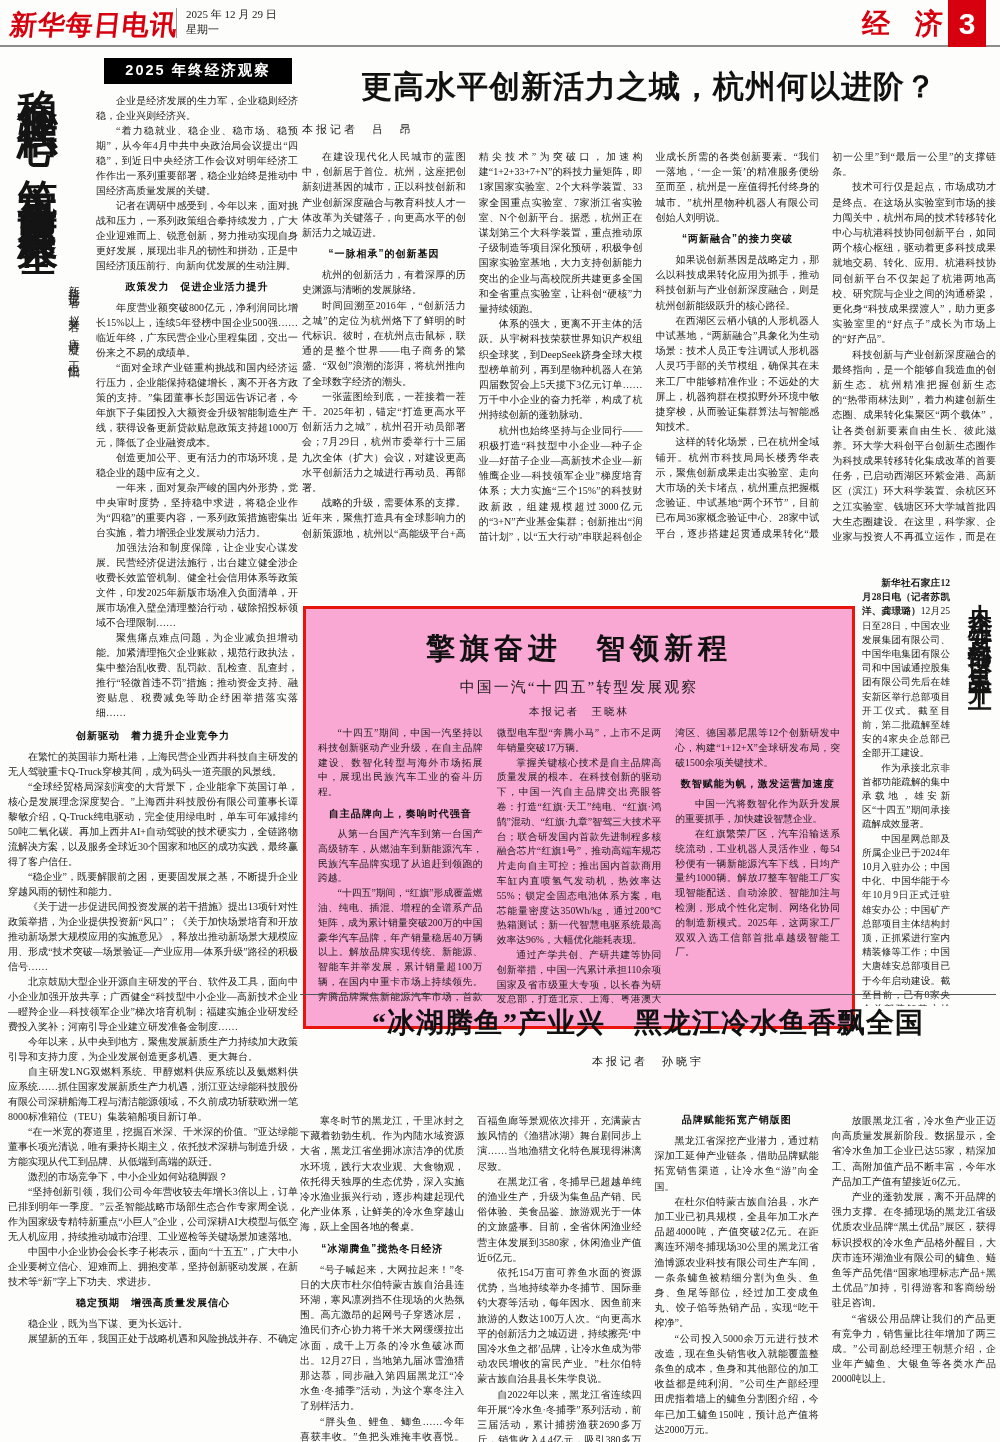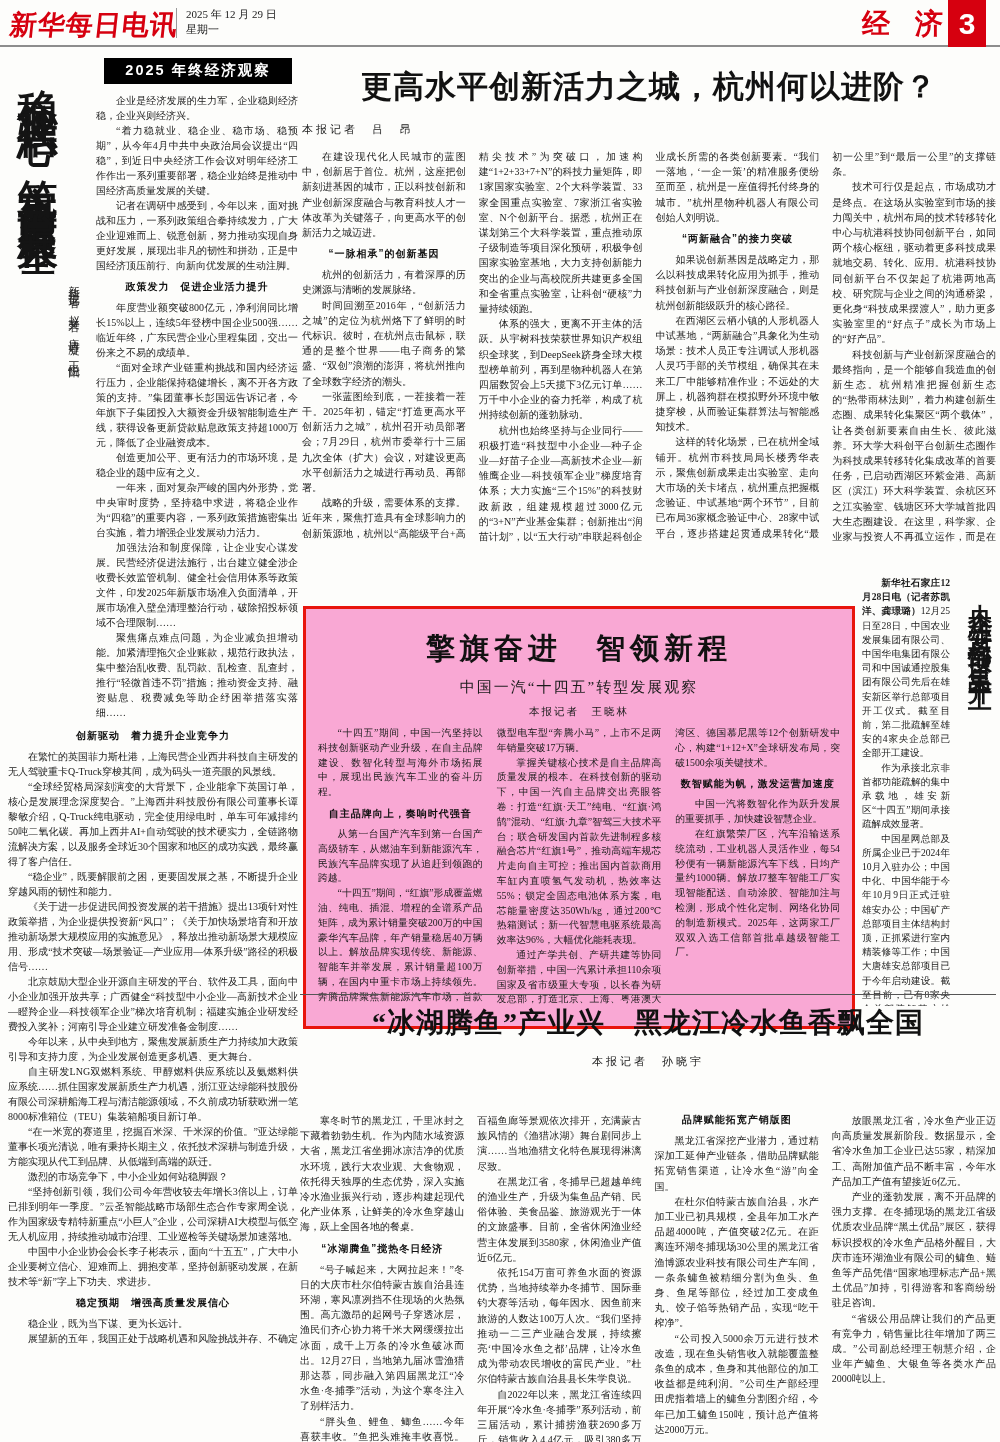--- a/index.html
+++ b/index.html
@@ -154,21 +154,21 @@
 
   <div class="fish-art">
     <div class="fish-head">“冰湖腾鱼”产业兴　黑龙江冷水鱼香飘全国</div>
     <div class="fish-byline">本报记者　孙晓宇</div>
     <div class="fish-cols bodytext">
         <p>寒冬时节的黑龙江，千里冰封之下藏着勃勃生机。作为内陆水域资源大省，黑龙江省坐拥冰凉洁净的优质水环境，践行大农业观、大食物观，依托得天独厚的生态优势，深入实施冷水渔业振兴行动，逐步构建起现代化产业体系，让鲜美的冷水鱼穿越山海，跃上全国各地的餐桌。</p>
         <h3>“冰湖腾鱼”搅热冬日经济</h3>
         <p>“号子喊起来，大网拉起来！”冬日的大庆市杜尔伯特蒙古族自治县连环湖，寒风凛冽挡不住现场的火热氛围。高亢激昂的起网号子穿透冰层，渔民们齐心协力将千米大网缓缓拉出冰面，成千上万条的冷水鱼破冰而出。12月27日，当地第九届冰雪渔猎那达慕，同步融入第四届黑龙江“冷水鱼·冬捕季”活动，为这个寒冬注入了别样活力。</p>
         <p>“胖头鱼、鲤鱼、鲫鱼……今年喜获丰收。”鱼把头难掩丰收喜悦。连环湖畔，渔猎文化墙、主题雪雕、百福鱼廊等景观依次排开，充满蒙古族风情的《渔猎冰湖》舞台剧同步上演……当地渔猎文化特色展现得淋漓尽致。</p>
         <p>在黑龙江省，冬捕早已超越单纯的渔业生产，升级为集鱼品产销、民俗体验、美食品鉴、旅游观光于一体的文旅盛事。目前，全省休闲渔业经营主体发展到3580家，休闲渔业产值近6亿元。</p>
-        <p>依托154万亩可养鱼水面的资源优势，当地持续举办冬捕节、国际垂钓大赛等活动，每年因水、因鱼前来旅游的人数达100万人次。“我们坚持推动一二三产业融合发展，持续擦亮‘中国冷水鱼之都’品牌，让冷水鱼成为带动农民增收的富民产业。”杜尔伯特蒙古族自治县县长朱学良说。</p>
+        <p>依托154万亩可养鱼水面的资源优势，当地持续举办冬捕节、国际垂钓大赛等活动，每年因水、因鱼前来旅游的人数达100万人次。“向更高水平的创新活力之城迈进，持续擦亮‘中国冷水鱼之都’品牌，让冷水鱼成为带动农民增收的富民产业。”杜尔伯特蒙古族自治县县长朱学良说。</p>
         <p>自2022年以来，黑龙江省连续四年开展“冷水鱼·冬捕季”系列活动，前三届活动，累计捕捞渔获2690多万斤，销售收入4.4亿元，吸引380多万游客，促进了渔旅融合发展。</p>
         <h3>品牌赋能拓宽产销版图</h3>
         <p>黑龙江省深挖产业潜力，通过精深加工延伸产业链条，借助品牌赋能拓宽销售渠道，让冷水鱼“游”向全国。</p>
         <p>在杜尔伯特蒙古族自治县，水产加工业已初具规模，全县年加工水产品超4000吨，产值突破2亿元。在距离连环湖冬捕现场30公里的黑龙江省渔博源农业科技有限公司生产车间，一条条鳙鱼被精细分割为鱼头、鱼身、鱼尾等部位，经过加工变成鱼丸、饺子馅等热销产品，实现“吃干榨净”。</p>
         <p>“公司投入5000余万元进行技术改造，现在鱼头销售收入就能覆盖整条鱼的成本，鱼身和其他部位的加工收益都是纯利润。”公司生产部经理田虎指着墙上的鳙鱼分割图介绍，今年已加工鳙鱼150吨，预计总产值将达2000万元。</p>
         <p>放眼黑龙江省，冷水鱼产业正迈向高质量发展新阶段。数据显示，全省冷水鱼加工企业已达55家，精深加工、高附加值产品不断丰富，今年水产品加工产值有望接近6亿元。</p>
         <p>产业的蓬勃发展，离不开品牌的强力支撑。在冬捕现场的黑龙江省级优质农业品牌“黑土优品”展区，获得标识授权的冷水鱼产品格外醒目，大庆市连环湖渔业有限公司的鳙鱼、鲢鱼等产品凭借“国家地理标志产品+黑土优品”加持，引得游客和客商纷纷驻足咨询。</p>
         <p>“省级公用品牌让我们的产品更有竞争力，销售量比往年增加了两三成。”公司副总经理王朝慧介绍，企业年产鳙鱼、大银鱼等各类水产品2000吨以上。</p>
       </div>
   </div>

